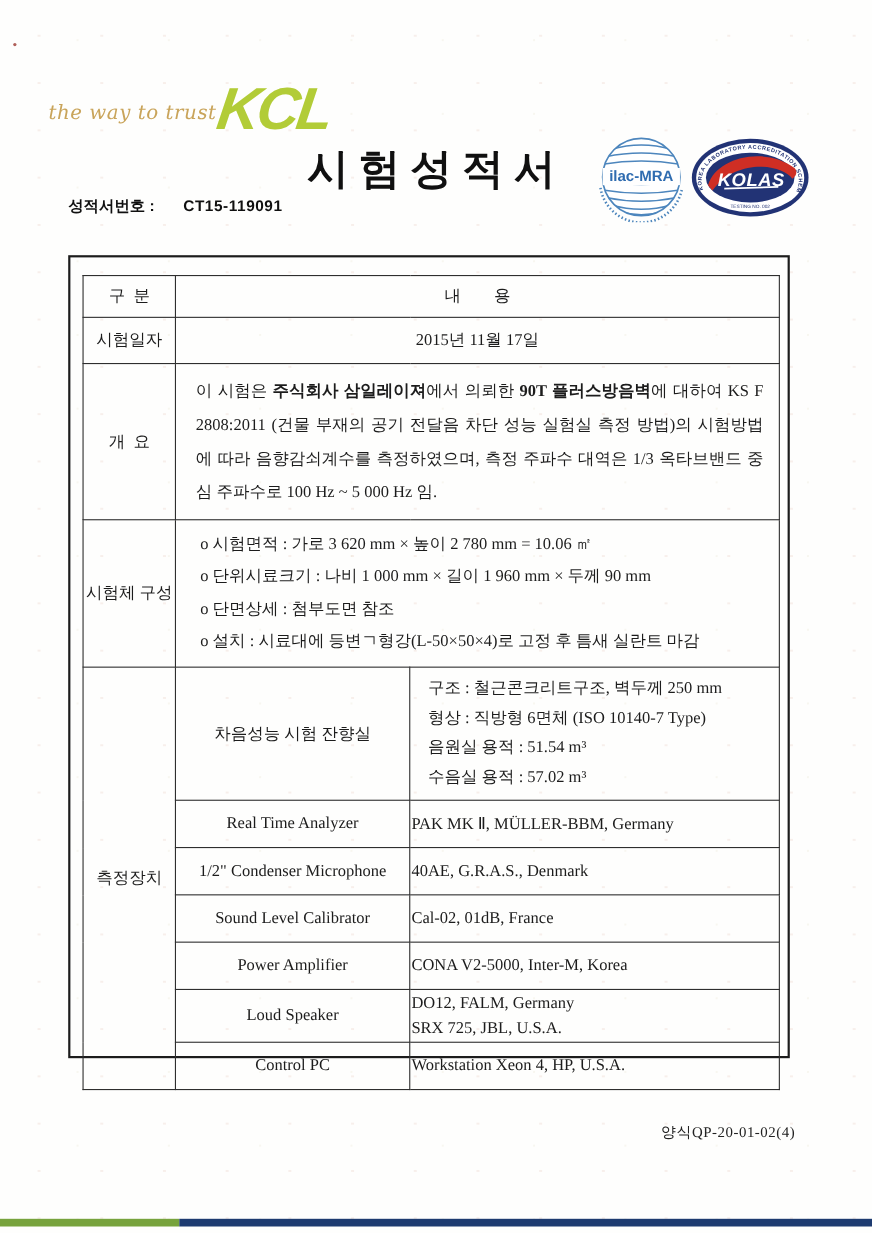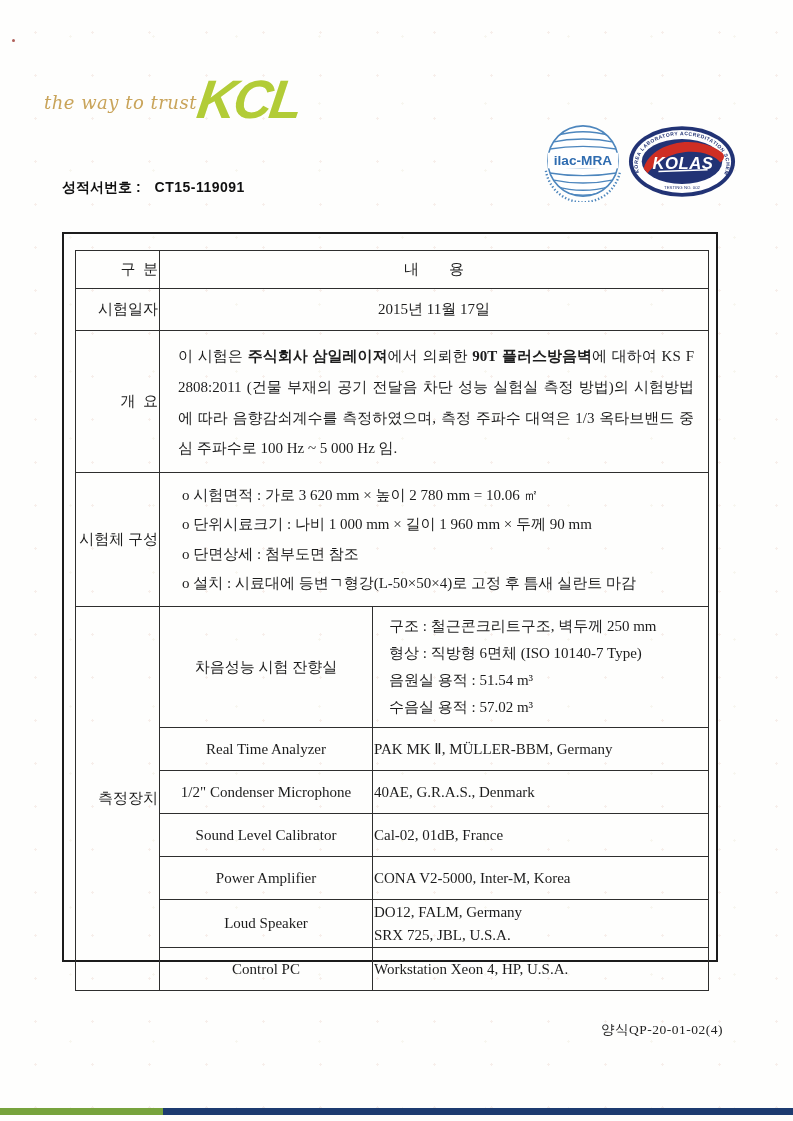--- a/index.html
+++ b/index.html
@@ -35,35 +35,35 @@
   .title{
     position:absolute; top:128px; left:0; width:100%; text-align:center;
     font-family:"Liberation Sans", sans-serif; font-weight:bold;
     font-size:38px; letter-spacing:9px; color:#101010;
   }
   .report-no{
     position:absolute; top:179px; left:62px;
     font-family:"Liberation Sans", sans-serif; font-weight:bold;
     font-size:14px; color:#101010;
   }
-  .report-no .val{margin-left:14px; letter-spacing:.5px;}
+  .report-no .val{margin-left:26px; letter-spacing:.5px;}
 
   
   .seals{position:absolute; top:120px; right:56px; display:flex; align-items:center; gap:3px;}
 
   
   .frame{position:absolute; left:62px; top:232px; width:652px; height:726px; border:2px solid #1c1c1c; background:transparent;}
   table.doc{
     position:absolute; left:75px; top:250px; width:633px;
     border-collapse:collapse; table-layout:fixed;
     font-family:"Liberation Serif", serif; font-size:15px; color:#1c1c1c;
   }
   table.doc td{border:1px solid #2e2e2e; vertical-align:middle; overflow:hidden;}
   td.c{text-align:center;}
-  td.lab{text-align:right; white-space:pre;}
+  td.lab{text-align:center; white-space:pre;}
   .pre{white-space:pre;}
   tr.h-head{height:38px;}
   tr.h-date{height:42px;}
   tr.h-ovr{height:136px;}
   tr.h-spec{height:102px;}
   tr.h-rev{height:106px;}
   tr.h-eq{height:43px;}
   tr.h-eq2{height:45px;}
   td.para{padding:10px 14px 8px 18px; line-height:2.05; text-align:justify; vertical-align:middle;}
   td.para .b{font-weight:bold;}
@@ -91,20 +91,21 @@
 
 <div class="page">
 
   <div class="speck"></div>
 
   <div class="brand">
     <div class="tagline">the way to trust</div>
     <div class="kcl">KCL</div>
   </div>
 
+  <div class="title">시험성적서</div>
   <div class="report-no">
     <span>성적서번호 :</span><span class="val">CT15-119091</span>
   </div>
 
   <div class="seals">
     <svg class="seal-svg" viewBox="0 0 84 84" width="82" height="82">
       <defs>
           <clipPath id="icl">
             <circle cx="42" cy="42" r="36"></circle>
           </clipPath>

